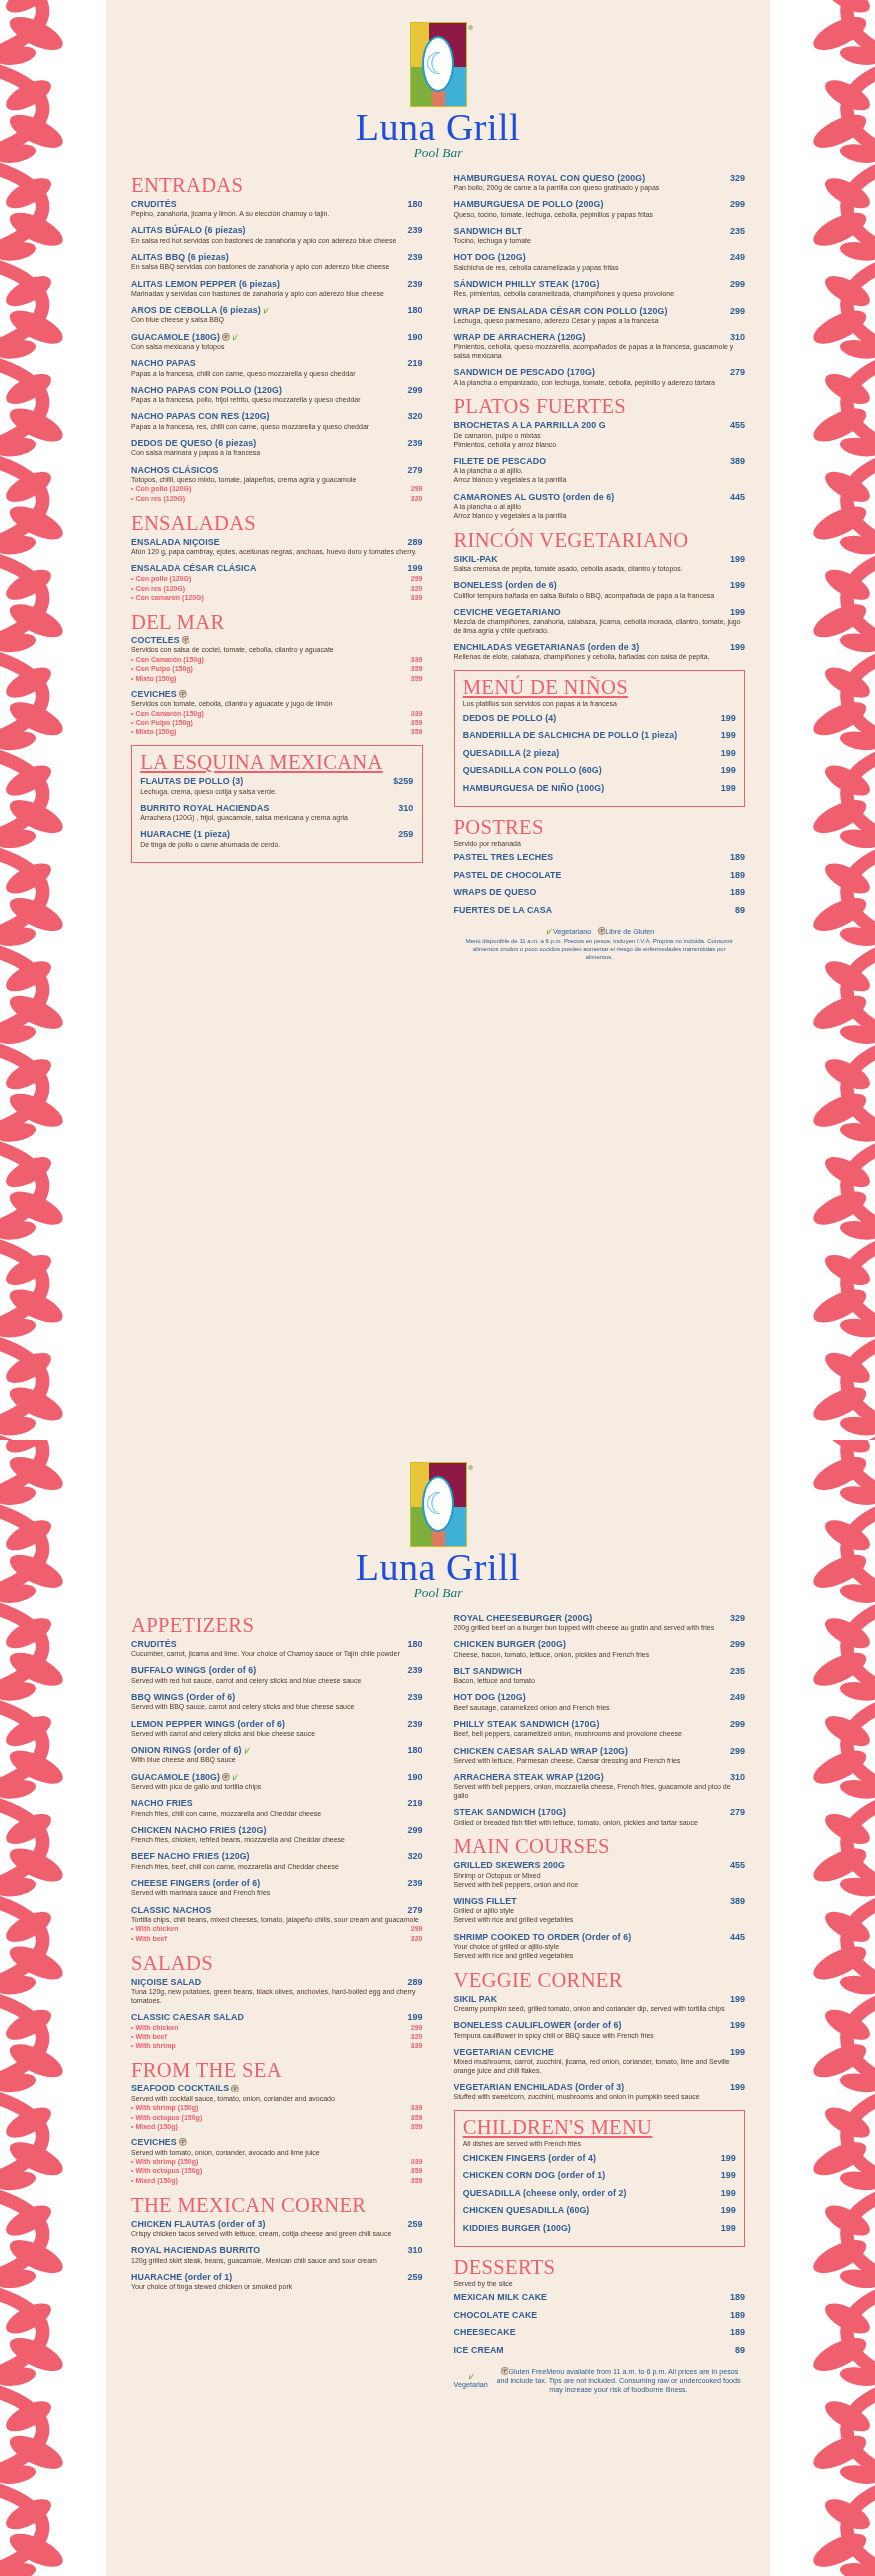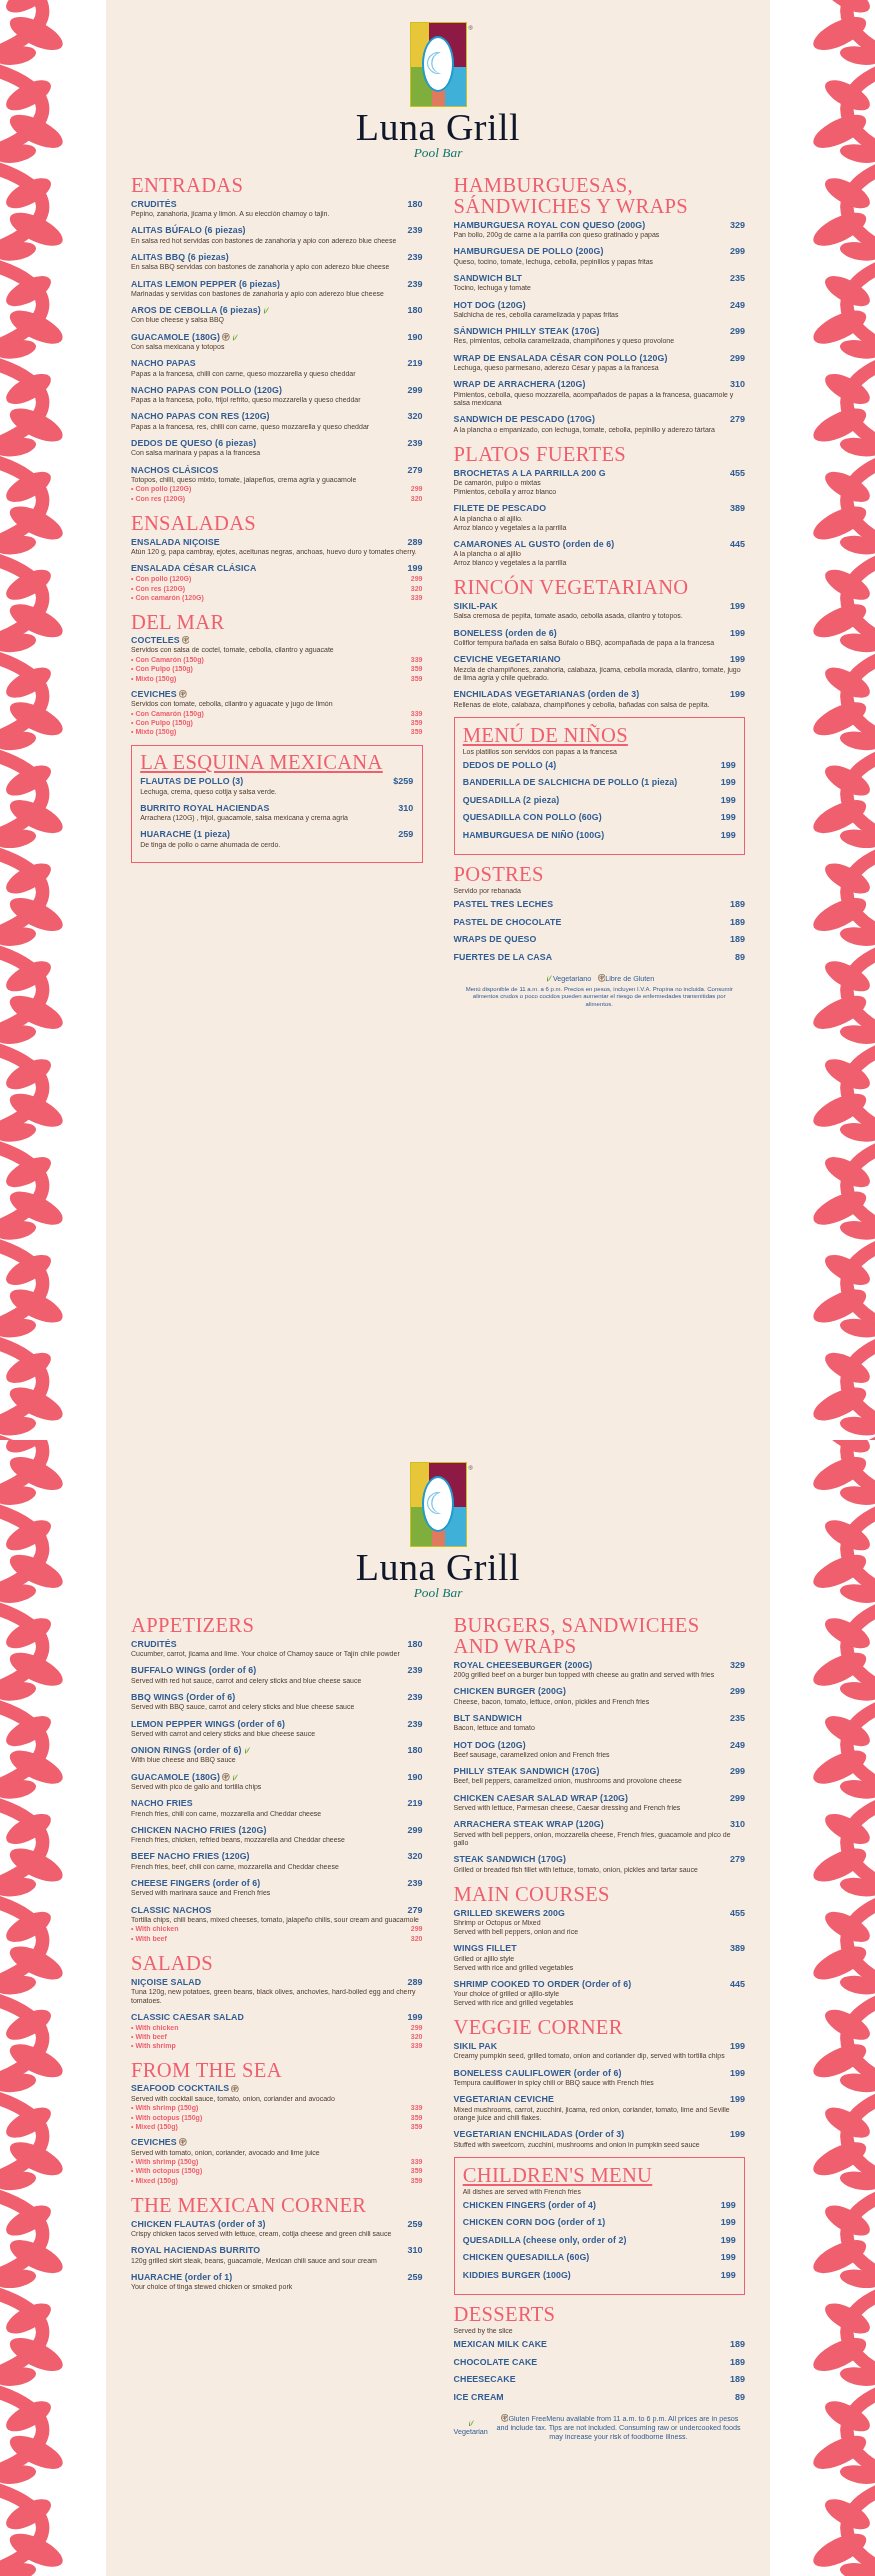--- a/index.html
+++ b/index.html
@@ -54,21 +54,21 @@
     position:absolute; left:50%; top:50%; transform:translate(-50%,-50%);
     width:32px; height:56px; border-radius:50%;
     background:#fff; border:2.1px solid #1e9bd0;
     display:flex; align-items:center; justify-content:center;
     z-index:3;
   }
   .logo-moon { font-size: 30px; color:#7cc6ea; line-height:1; }
   .logo-reg { position:absolute; right:-7.2px; top:2.1px; font-size:5.7px; color:#333; }
   .logo-name {
     font-family:"Liberation Serif", serif;
-    font-size: 38px; color:#0f172a; letter-spacing:0.5px;
+    font-size: 38px; color:#1d4ed8; letter-spacing:0.5px;
     margin-top: -2.1px;
   }
   .logo-sub {
     font-family:"Liberation Serif", serif;
     font-style: italic; font-size: 13.4px; color:#0f766e; margin-top:-3.1px;
   }
 
   
   .cols { display:flex; gap:31px; padding: 11.3px 25px 0 25px; }
   .col { flex: 1 1 0; min-width:0; }
@@ -488,21 +488,20 @@
                 <div class="item-row">
                   <div class="item-name"><span>HUARACHE (1 pieza)</span></div>
                   <div class="item-price">259</div>
                 </div>
                 <div class="item-desc">De tinga de pollo o carne ahumada de cerdo.</div>
               </div>
             </div>
           </div>
           <div class="col">
             <div>
-              <h2 class="section first">HAMBURGUESAS, SÁNDWICHES Y WRAPS</h2>
               <div class="item">
                 <div class="item-row">
                   <div class="item-name"><span>HAMBURGUESA ROYAL CON QUESO (200G)</span></div>
                   <div class="item-price">329</div>
                 </div>
                 <div class="item-desc">Pan bollo, 200g de carne a la parrilla con queso gratinado y papas</div>
               </div>
               <div class="item">
                 <div class="item-row">
                   <div class="item-name"><span>HAMBURGUESA DE POLLO (200G)</span></div>
@@ -1040,21 +1039,20 @@
                 <div class="item-row">
                   <div class="item-name"><span>HUARACHE (order of 1)</span></div>
                   <div class="item-price">259</div>
                 </div>
                 <div class="item-desc">Your choice of tinga stewed chicken or smoked pork</div>
               </div>
             </div>
           </div>
           <div class="col">
             <div>
-              <h2 class="section first">BURGERS, SANDWICHES AND WRAPS</h2>
               <div class="item">
                 <div class="item-row">
                   <div class="item-name"><span>ROYAL CHEESEBURGER (200G)</span></div>
                   <div class="item-price">329</div>
                 </div>
                 <div class="item-desc">200g grilled beef on a burger bun topped with cheese au gratin and served with fries</div>
               </div>
               <div class="item">
                 <div class="item-row">
                   <div class="item-name"><span>CHICKEN BURGER (200G)</span></div>

